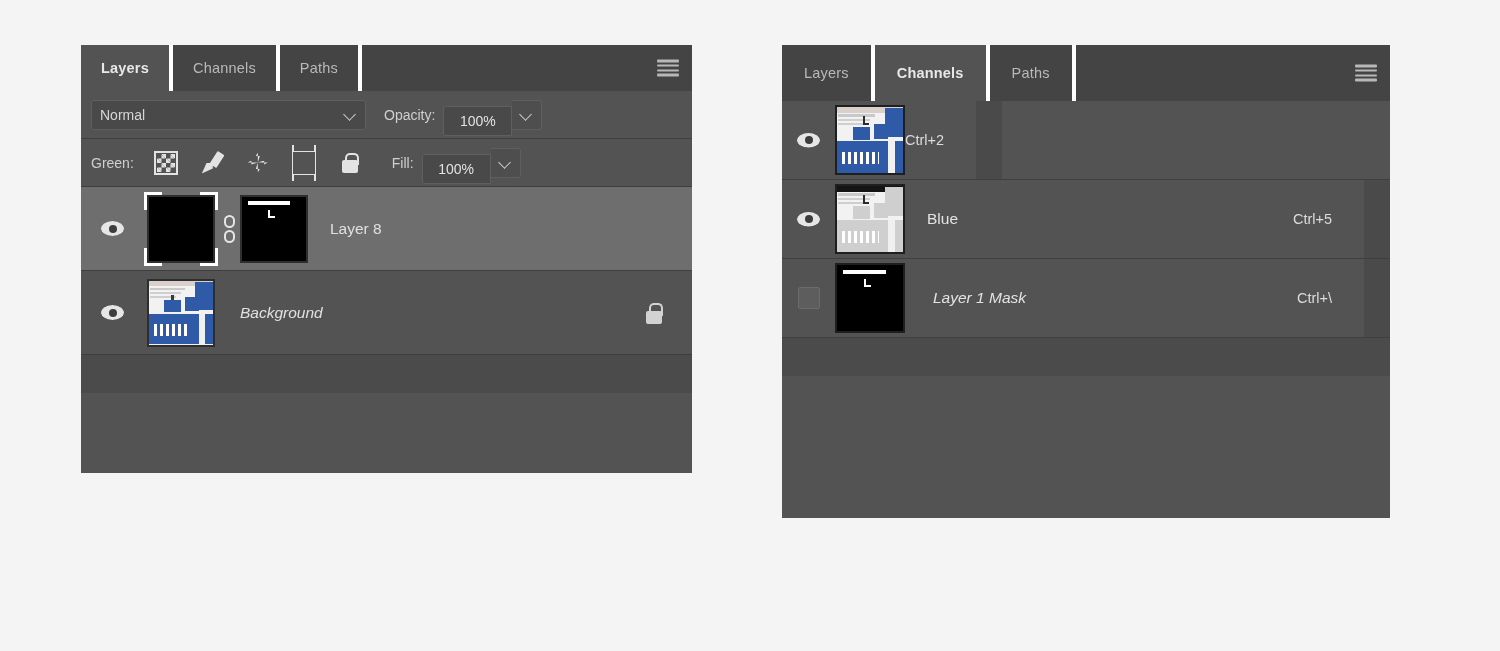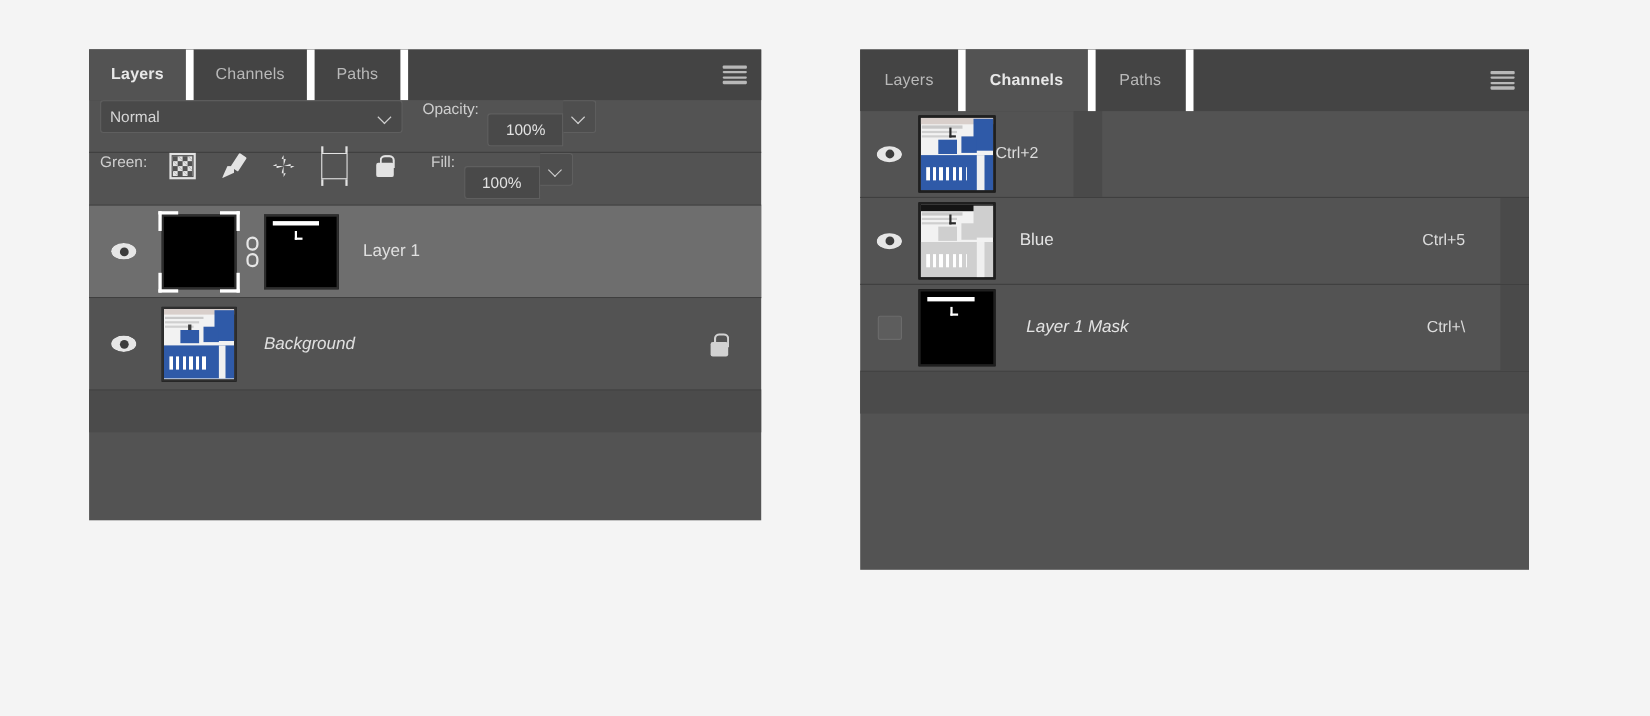--- a/index.html
+++ b/index.html
@@ -18,21 +18,21 @@
     background:#444444;
     height:46px;
     position:relative;
   }
   .tab {
     display:flex; align-items:center; justify-content:center;
     padding:0 20px;
     font-size:14.5px;
     color:#b9b9b9;
     letter-spacing:.2px;
-    border-right:7px solid #ffffff;
+    border-right:4px solid #ffffff;
     cursor:default;
     white-space:nowrap;
   }
   .tab.active {
     background:#535353;
     color:#e8e8e8;
     font-weight:bold;
   }
   .tabbar-filler { flex:1; border-right:none; }
   .panel-menu {
@@ -104,21 +104,21 @@
   .ic-smart::after{content:"";position:absolute;left:0px;top:8px;width:11px;height:12px;
     background:#8f8f8f;border:1.6px solid #efefef;}
   
   .ic-toggle { width:19px; height:28px; border-radius:10px; border:1.6px solid #8d8d8d;
     background:#4c4c4c; }
   .ic-toggle::after{content:"";position:absolute;left:2px;top:1px;width:12px;height:12px;
     border-radius:50%;background:#e3e3e3;}
 
   
   .blend-row, .lock-row {
-    display:flex; align-items:flex-start;
+    display:flex; align-items:center;
     height:48px; padding:0 10px;
     border-bottom:1px solid #3f3f3f;
   }
   .blend-select {
     display:flex; align-items:center;
     width:275px; height:30px;
     background:#494949; border:1px solid #5f5f5f; border-radius:3px;
     padding:0 8px; color:#d6d6d6; font-size:14px; cursor:pointer;
   }
   .blend-select .lbl { flex:1; }
@@ -359,21 +359,21 @@
           </div>
           <div class="link-icon">
               <i></i>
               <i></i>
             </div>
           <div class="thumb">
             <div class="mask-mark-top"></div>
             <div class="mask-mark-l"></div>
           </div>
         </div>
-        <div class="layer-name">Layer 1</div>
+        <div class="layer-name">Layer 8</div>
       </div>
 
       <div class="layer-row">
         <div class="eye-cell">
           <div class="eye"></div>
         </div>
         <div class="thumb-wrap">
           <div class="sel-outer">
             <div class="thumb">
               <div class="doc-art">

